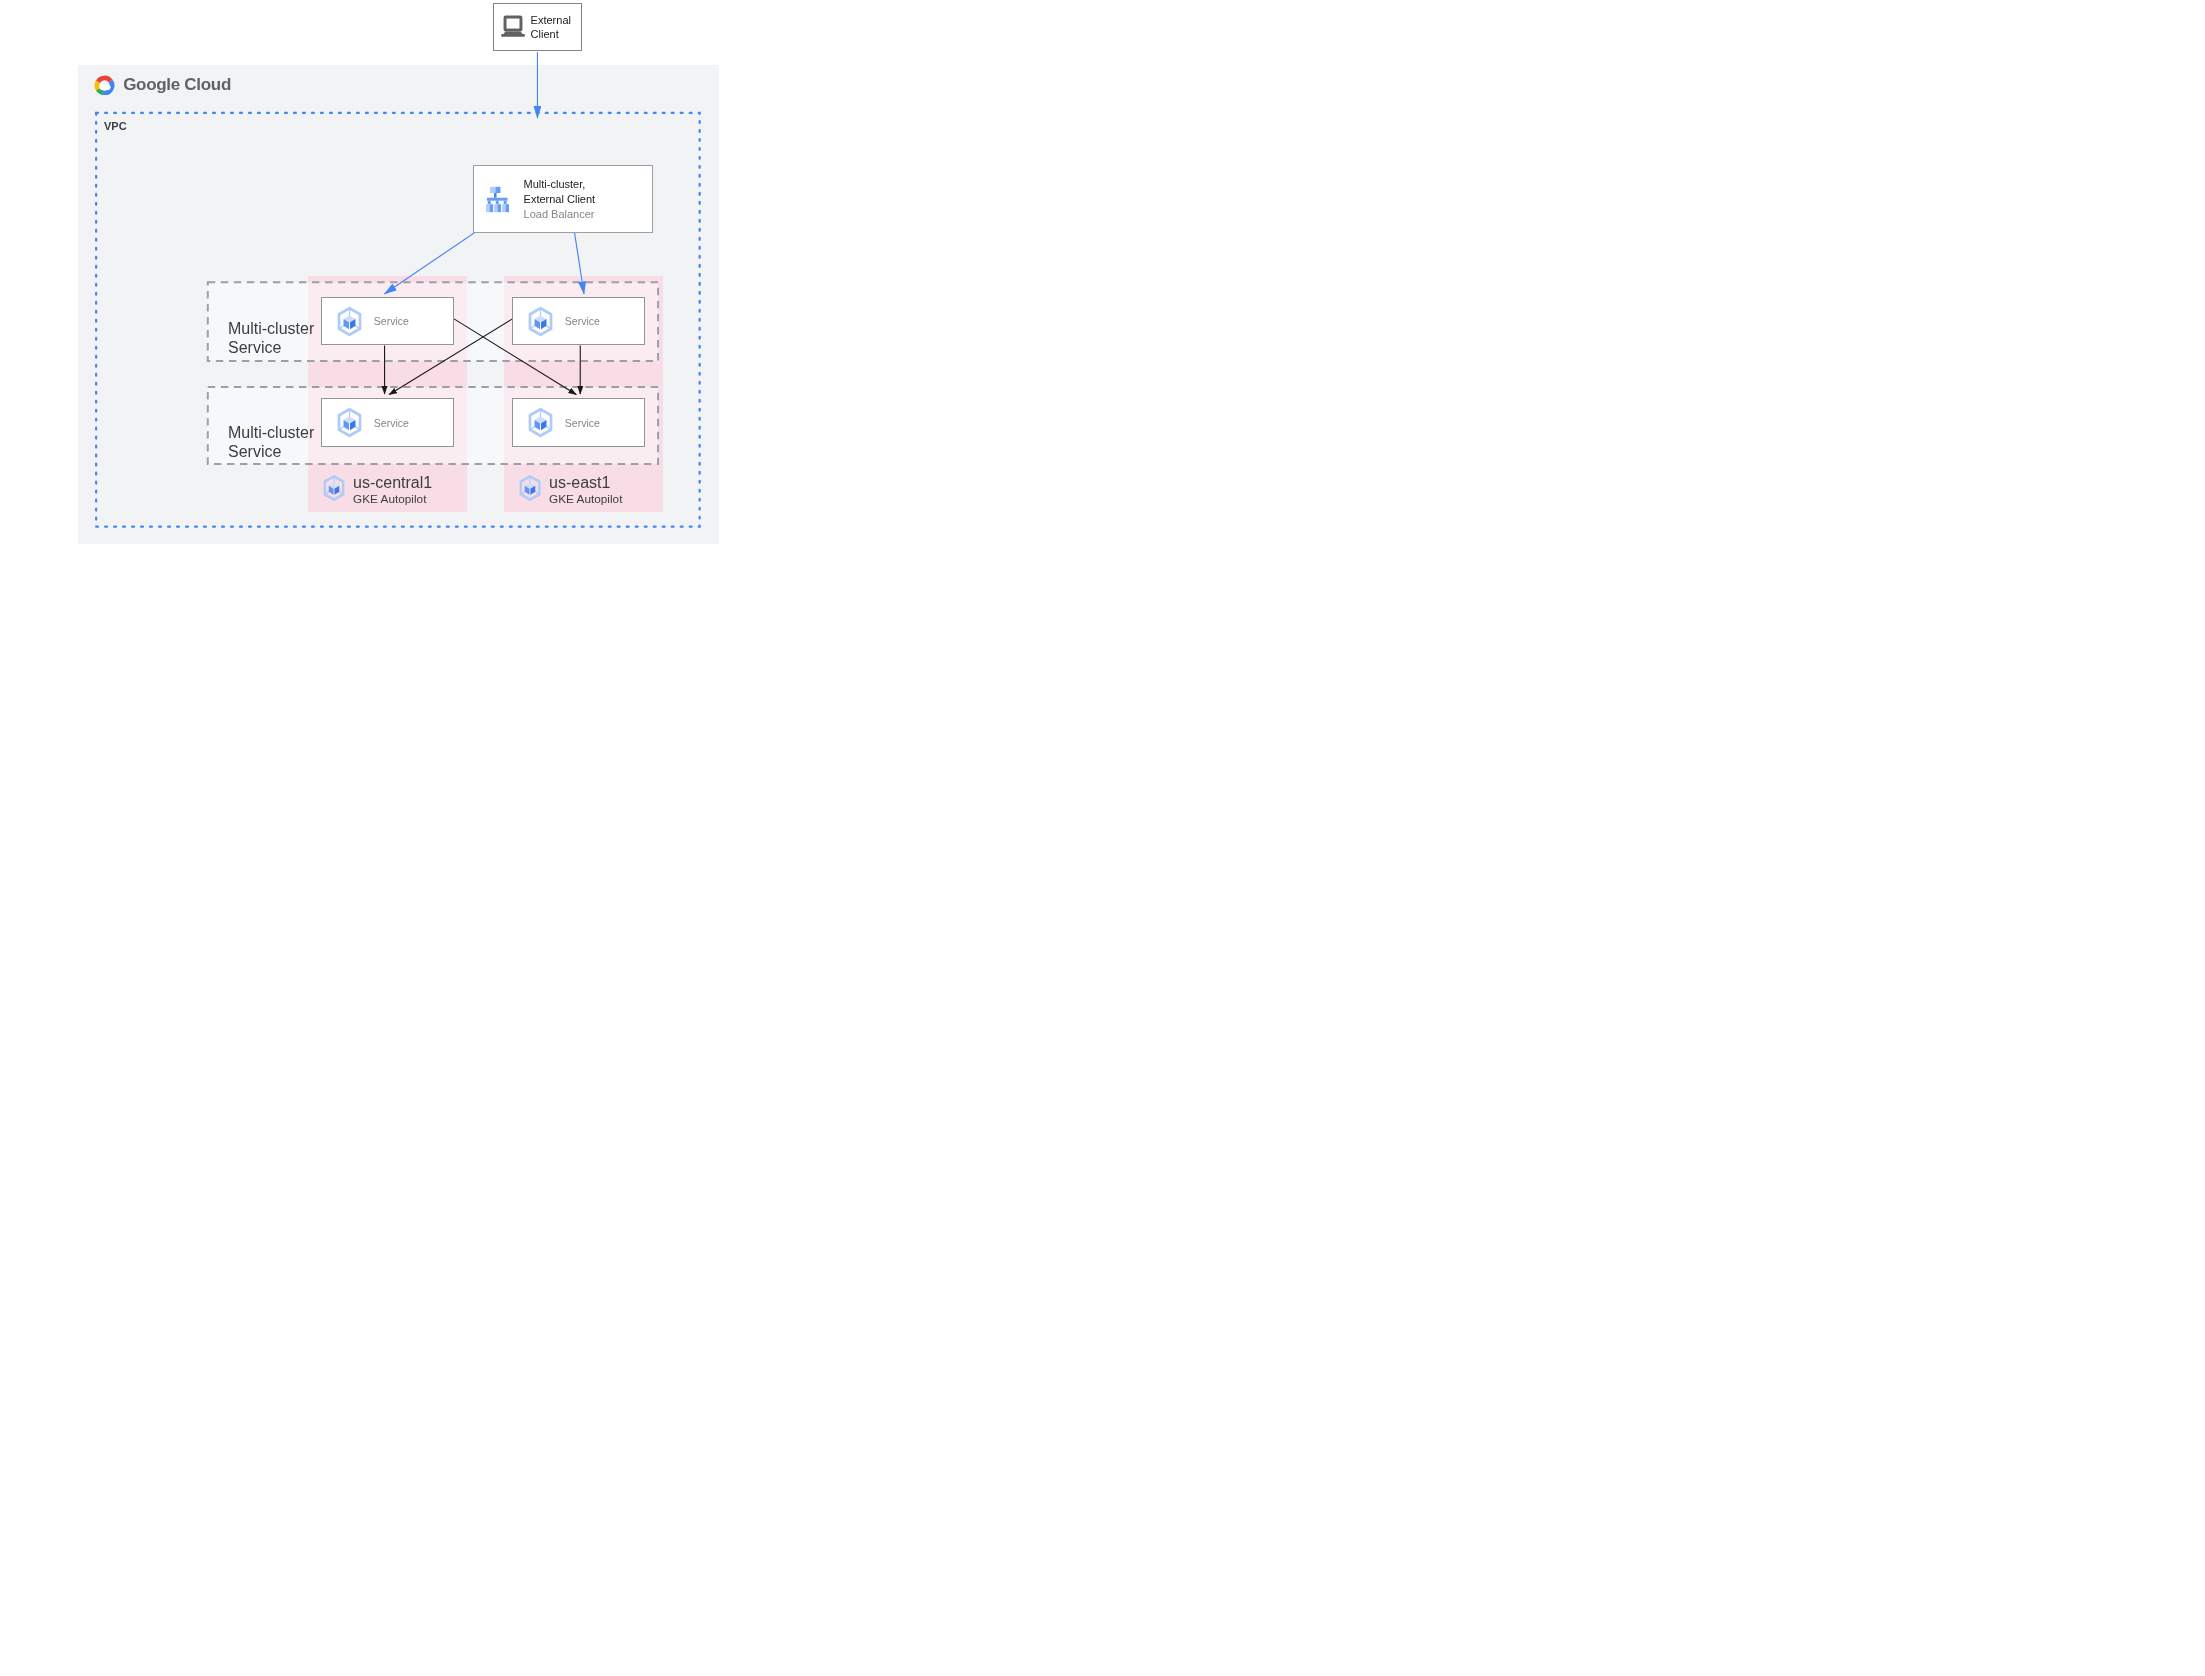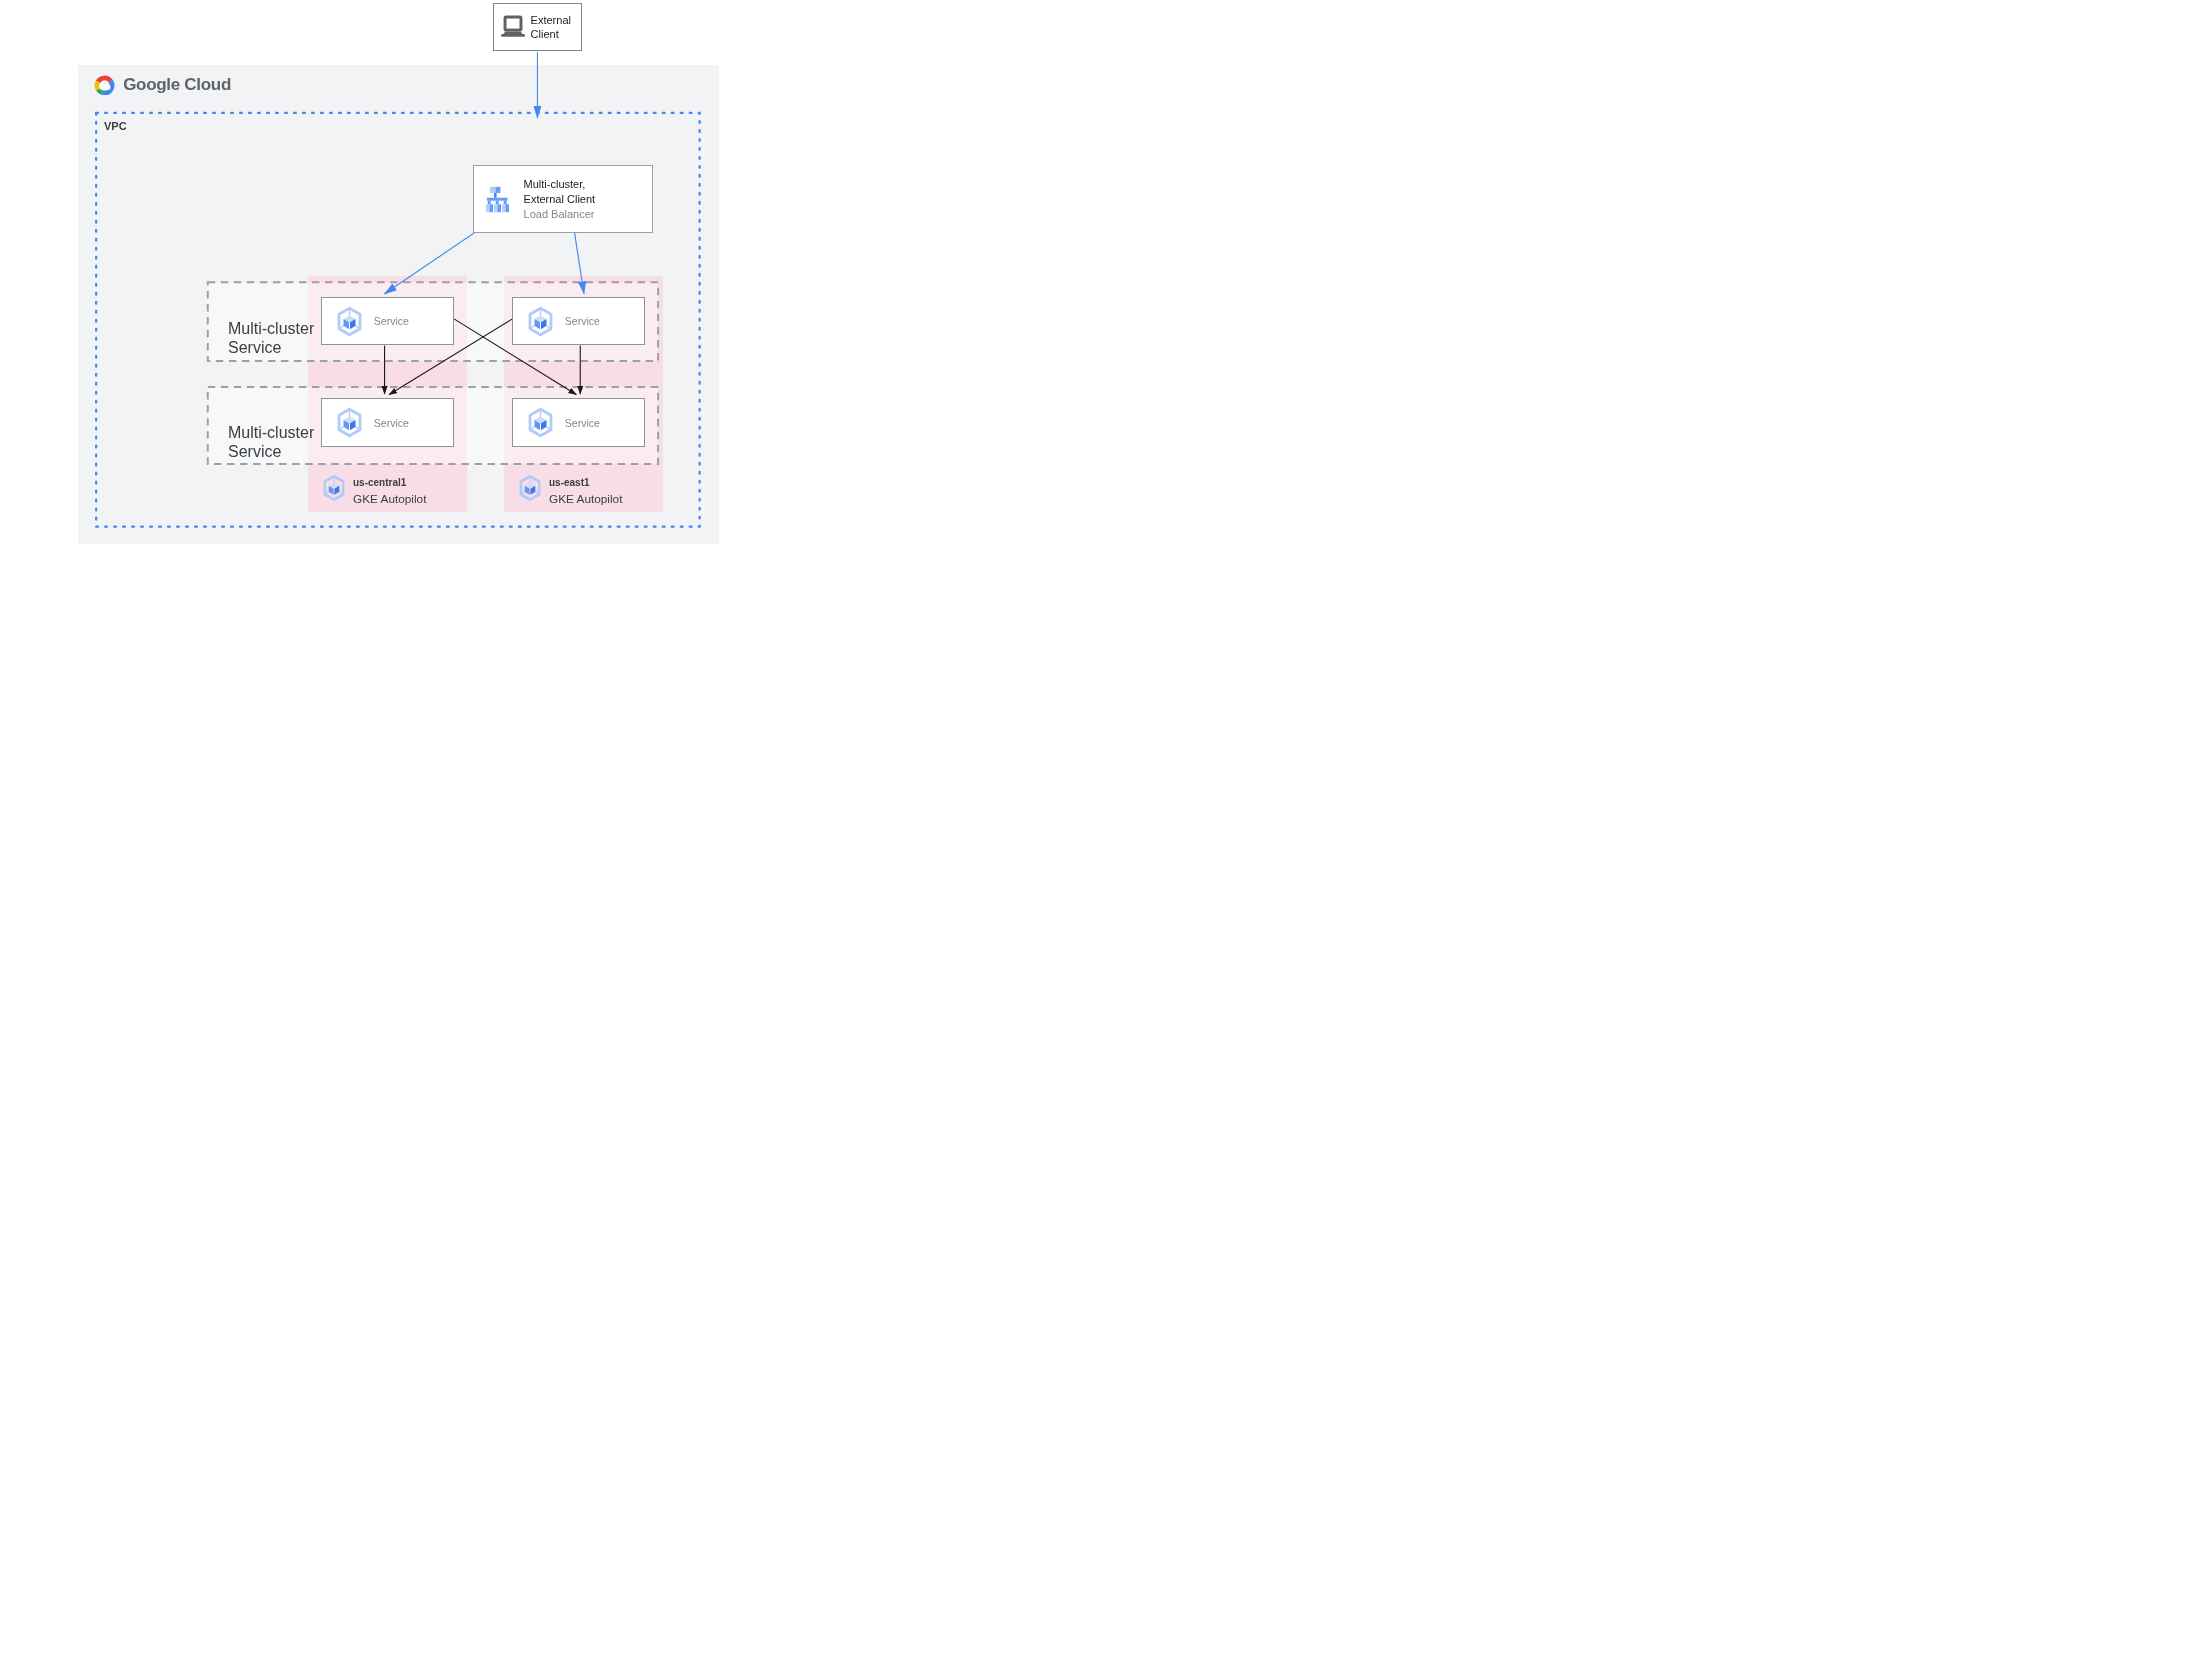--- a/index.html
+++ b/index.html
@@ -26,21 +26,21 @@
   #gateway-text .t1{font-size:11px;line-height:15px;color:#202124;}
   #gateway-text .t2{font-size:11px;line-height:15px;color:#80868b;}
   .service-box{width:133px;height:48px;border:0.6px solid #8f949a;}
   .service-box .svc-icon{margin-left:15px;}
   .service-box .lbl{font-size:10.5px;color:#80868b;margin-left:11.8px;}
   
   .row-label{width:99px;font-size:16px;line-height:18.6px;color:#3c4043;z-index:3;margin-top:24px;}
   
   .region{z-index:3;display:flex;align-items:flex-start;}
   .region .txt{margin-left:8px;margin-top:1.2px;}
-  .region .name{font-size:10px;line-height:16px;font-weight:bold;color:#3c4043;}
+  .region .name{font-size:16px;line-height:16px;font-weight:normal;color:#3c4043;}
   .region .plat{font-size:11.8px;line-height:16px;color:#3c4043;}
   
   #logo{left:92px;top:74px;z-index:3;display:flex;align-items:center;}
   #logo .word{font-size:17px;color:#5f6368;margin-left:6.2px;letter-spacing:-0.3px;margin-top:0.6px;font-weight:bold;}
   
   #vpc-label{left:104px;top:120px;font-size:11px;font-weight:bold;color:#3c4043;z-index:3;}
 </style>
 </head>
 <body>
 

